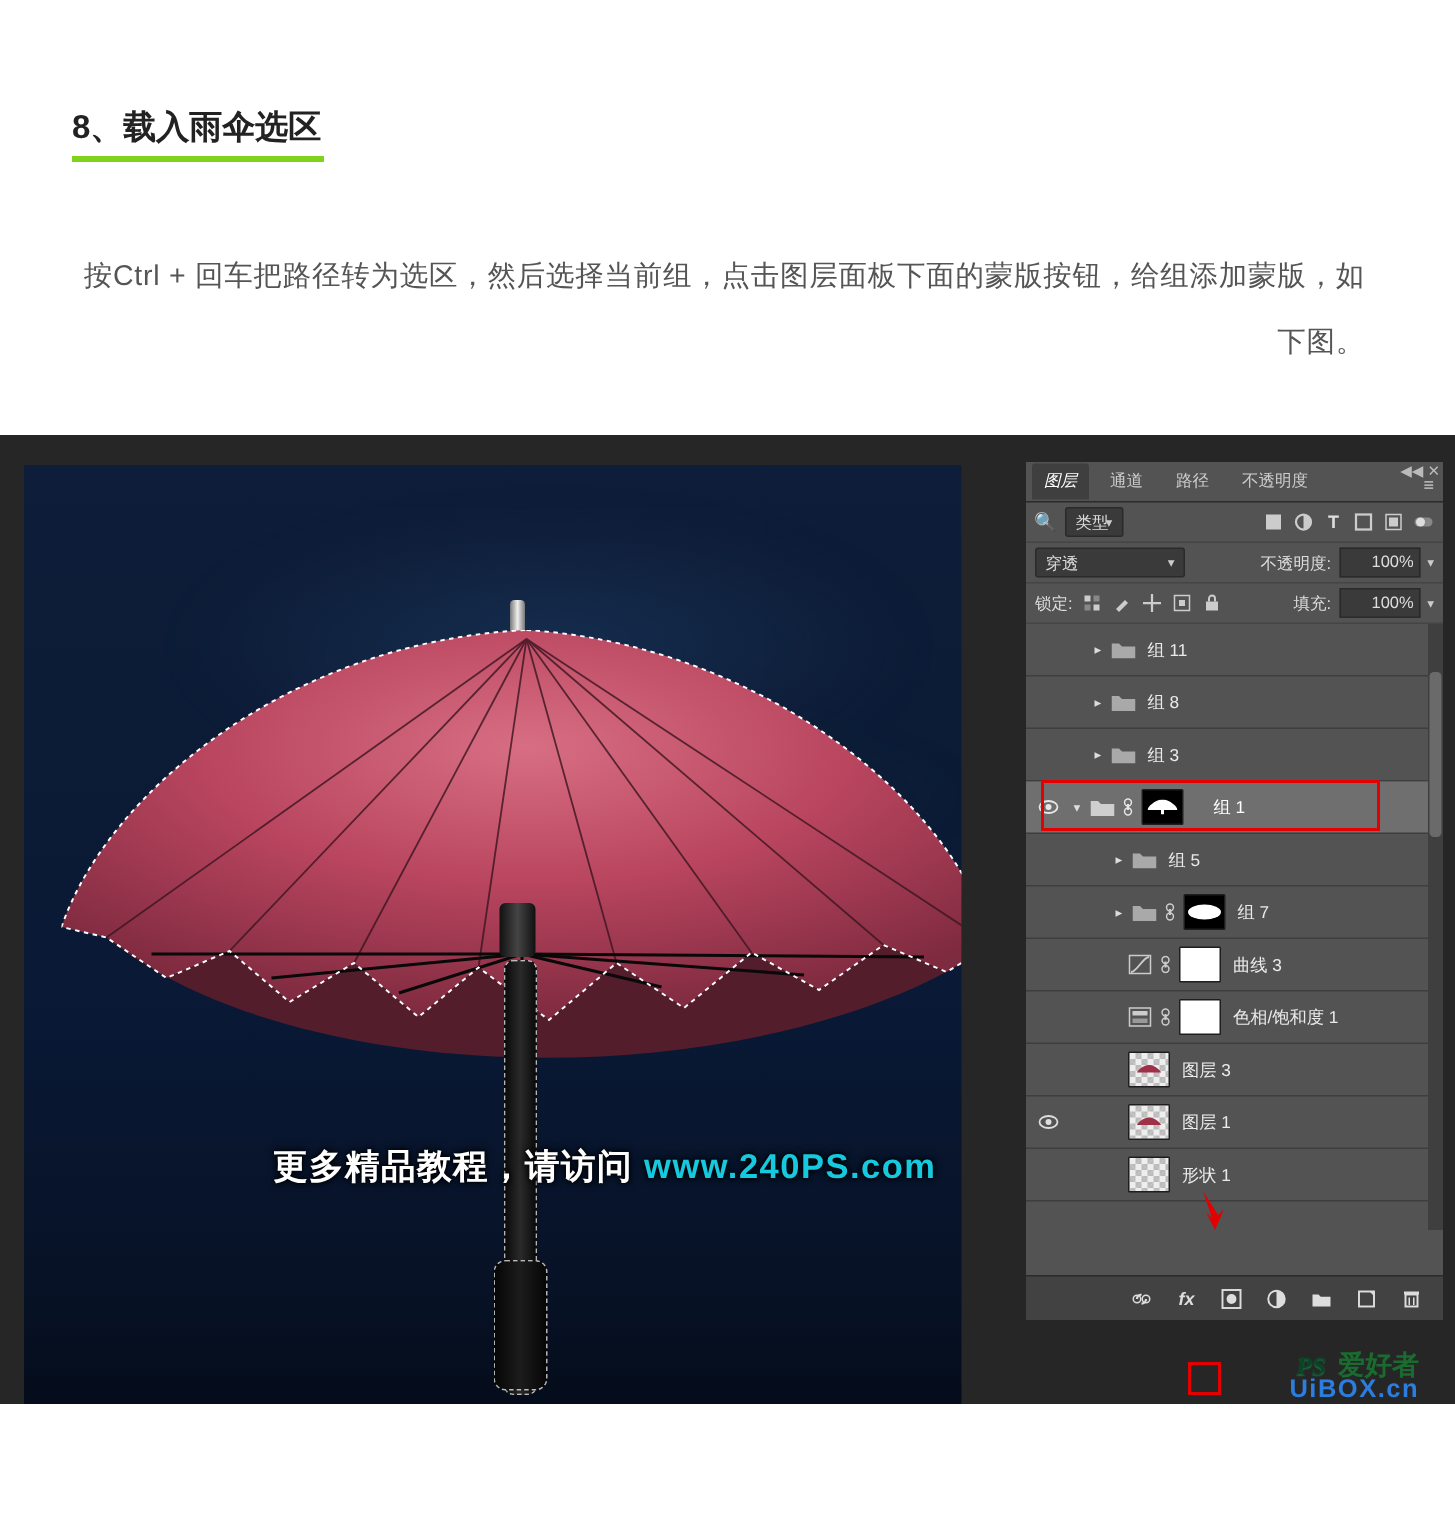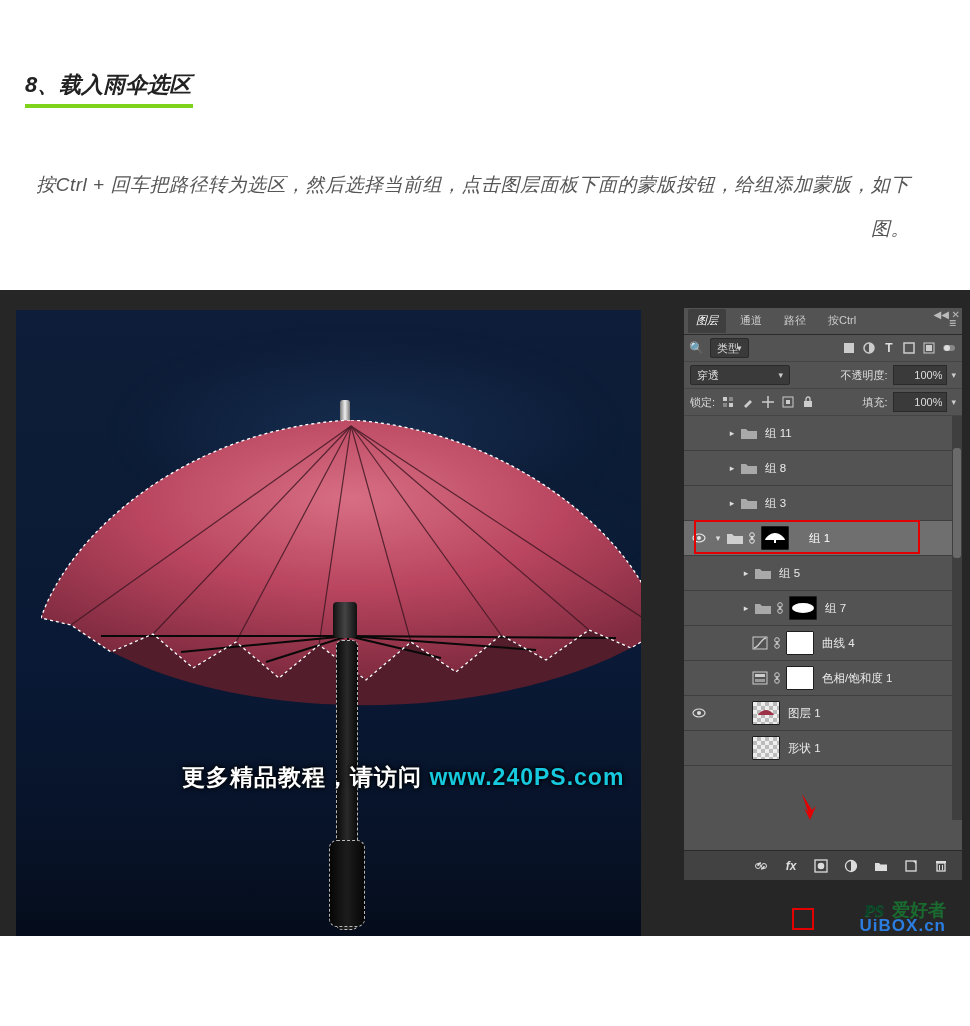--- a/index.html
+++ b/index.html
@@ -1,17 +1,17 @@
 <!DOCTYPE html>
 <html><head>
 <meta charset="utf-8">
 <style>
   html,body{margin:0;padding:0;background:#fff;font-family:"Microsoft YaHei","PingFang SC","Helvetica Neue",Arial,sans-serif;}
   .page{width:970px;margin:0 auto;background:#fff;}
-  .doc-area{padding:70px 60px 40px 25px;font-style:italic;}
+  .doc-area{padding:70px 60px 40px 48px;}
   .step-title{font-size:22px;font-weight:600;color:#222;display:inline-block;border-bottom:4px solid #7fd31a;padding:0 2px 4px 0;}
   .body-text{font-size:19px;color:#555;line-height:2.3;margin-top:55px;letter-spacing:0.5px;text-align:right;}
   
   .shot{position:relative;width:970px;height:646px;background:#262626;overflow:hidden;}
   .canvas{position:absolute;left:16px;top:20px;width:625px;height:780px;background:linear-gradient(180deg,#0e1d39 0%,#0b1b35 30%,#091936 45%,#071226 70%,#040a16 85%,#02060d 100%);overflow:hidden;}
   
   .clouds, .clouds::before, .clouds::after{content:"";position:absolute;background:radial-gradient(ellipse at center,#203f66 0%,rgba(32,63,102,0) 70%);}
   .clouds{top:30px;left:100px;width:500px;height:180px;opacity:0.5;filter:blur(14px);}
   .clouds::before{top:90px;left:60px;width:300px;height:90px;opacity:0.6;}
   .clouds::after{top:150px;left:120px;width:420px;height:80px;opacity:0.5;}
@@ -161,21 +161,21 @@
         <span class="cn">更多精品教程，请访问 </span><span class="url">www.240PS.com</span>
       </div>
     </div>
 
     <div class="panel">
       <div class="panel-close">◀◀ ✕</div>
       <div class="panel-tabs">
         <div class="tab active">图层</div>
         <div class="tab">通道</div>
         <div class="tab">路径</div>
-        <div class="tab">按Ctrl</div>
+        <div class="tab">不透明度</div>
         <span class="panel-menu">≡</span>
       </div>
 
       <div class="row">
         <span class="ico">🔍</span>
         <span class="chip">
             <span>类型</span>
             <span class="drop-caret">▾</span>
           </span>
         <span class="grow"></span>
@@ -390,21 +390,21 @@
               </span>
             <span class="link-ic">
                 <svg viewBox="0 0 8 12">
                   <circle cx="4" cy="3" r="2.3" fill="none" stroke="#ccc"></circle>
                   <circle cx="4" cy="9" r="2.3" fill="none" stroke="#ccc"></circle>
                   <rect x="3.3" y="4" width="1.4" height="4" fill="#ccc"></rect>
                 </svg>
               </span>
             <span class="thumb-box"></span>
           </div>
-          <span class="layer-name">曲线 4</span>
+          <span class="layer-name">曲线 3</span>
         </div>
 
         <div class="layer">
           <div class="vis-col"></div>
           <span class="indent" style="width:38px;"></span>
           <div class="tree">
             <span class="adj-ic">
                 <svg viewBox="0 0 16 14">
                   <rect x="1" y="1" width="14" height="12" fill="none" stroke="#ccc"></rect>
                   <rect x="3" y="3" width="10" height="3" fill="#ccc"></rect>
@@ -416,40 +416,54 @@
                   <circle cx="4" cy="3" r="2.3" fill="none" stroke="#ccc"></circle>
                   <circle cx="4" cy="9" r="2.3" fill="none" stroke="#ccc"></circle>
                   <rect x="3.3" y="4" width="1.4" height="4" fill="#ccc"></rect>
                 </svg>
               </span>
             <span class="thumb-box"></span>
           </div>
           <span class="layer-name">色相/饱和度 1</span>
         </div>
 
-
-        <div class="layer">
-          <div class="vis-col">
-            <span class="eye">
-                <svg viewBox="0 0 14 10">
-                  <ellipse cx="7" cy="5" rx="6" ry="4" fill="none" stroke="#ddd" stroke-width="1.2"></ellipse>
-                  <circle cx="7" cy="5" r="2" fill="#ddd"></circle>
-                </svg>
-              </span>
-          </div>
+        <div class="layer">
+          <div class="vis-col"></div>
           <span class="indent" style="width:38px;"></span>
           <div class="tree">
             <span class="thumb-box transparent">
               <span class="mini-umb">
                   <svg viewBox="0 0 20 10">
                     <path d="M10 2 C14 2 18 6 18 7 L2 7 C2 6 6 2 10 2 Z" fill="#9c3148"></path>
                   </svg>
                 </span>
             </span>
           </div>
+          <span class="layer-name">图层 3</span>
+        </div>
+
+        <div class="layer">
+          <div class="vis-col">
+            <span class="eye">
+                <svg viewBox="0 0 14 10">
+                  <ellipse cx="7" cy="5" rx="6" ry="4" fill="none" stroke="#ddd" stroke-width="1.2"></ellipse>
+                  <circle cx="7" cy="5" r="2" fill="#ddd"></circle>
+                </svg>
+              </span>
+          </div>
+          <span class="indent" style="width:38px;"></span>
+          <div class="tree">
+            <span class="thumb-box transparent">
+              <span class="mini-umb">
+                  <svg viewBox="0 0 20 10">
+                    <path d="M10 2 C14 2 18 6 18 7 L2 7 C2 6 6 2 10 2 Z" fill="#9c3148"></path>
+                  </svg>
+                </span>
+            </span>
+          </div>
           <span class="layer-name">图层 1</span>
         </div>
 
         <div class="layer">
           <div class="vis-col"></div>
           <span class="indent" style="width:38px;"></span>
           <div class="tree">
             <span class="thumb-box transparent"></span>
           </div>
           <span class="layer-name">形状 1</span>

